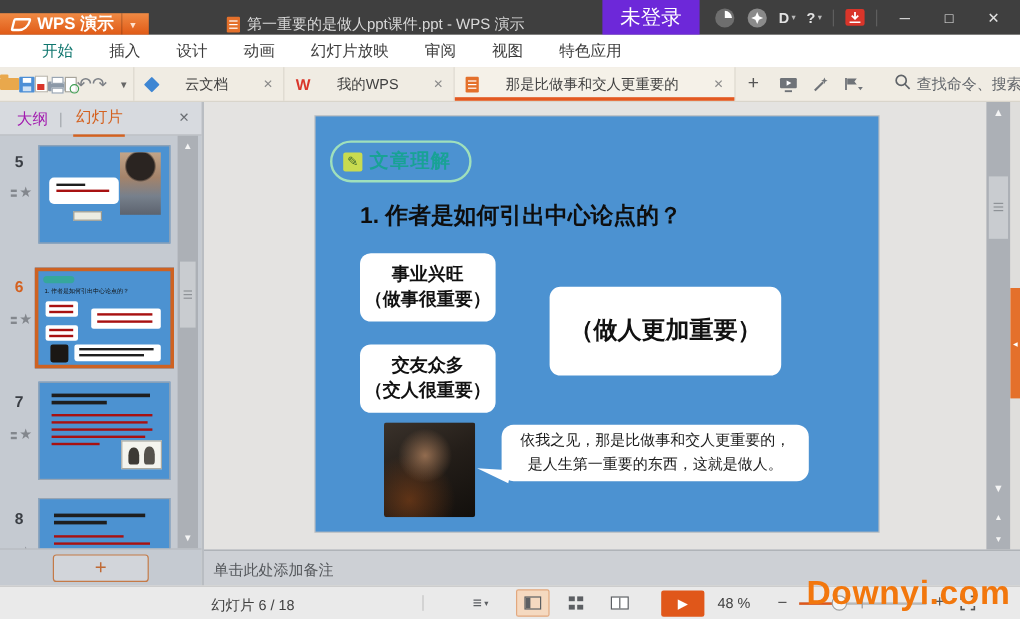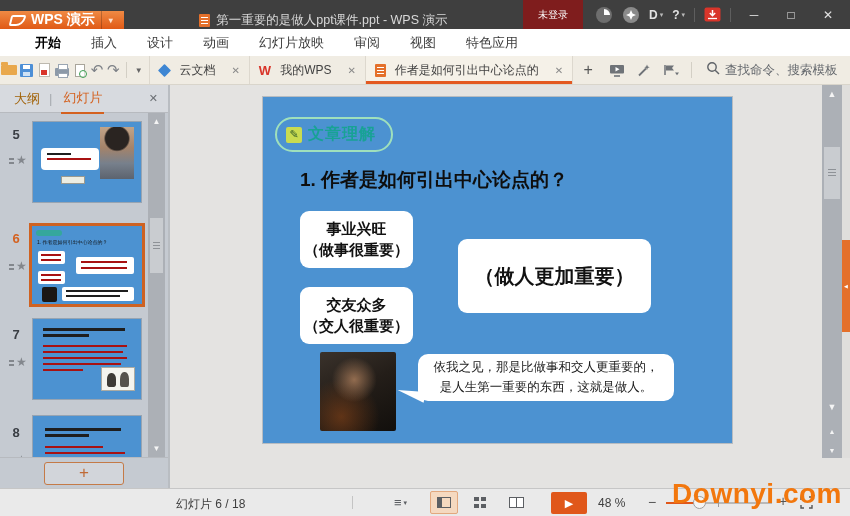--- a/index.html
+++ b/index.html
@@ -9,67 +9,67 @@
 
   
   .titlebar{position:absolute;left:0;right:0;top:0;height:29px;background:#3F3F3F;display:flex;align-items:flex-end}
   .wps-btn{display:flex;align-items:center;gap:6px;background:linear-gradient(180deg,#F08A44,#E05A16);color:#fff;font-weight:bold;font-size:14px;padding:0 4px 0 10px}
   .wps-logo{width:15px;height:11px;border:2px solid #fff;border-radius:2px 2px 8px 2px;transform:skewX(-14deg)}
   .wps-caret{padding:0 7px;border-left:1px solid rgba(0,0,0,.22);align-self:stretch;display:flex;align-items:center;font-size:8px;color:#FFE2CF}
   .doc-title-area{flex:1;display:flex;justify-content:center;align-items:center;gap:6px;color:#D9D9D9;font-size:12.5px}
   .doc-ic{width:11px;height:13px;background:#E4702B;border-radius:1px;position:relative}
   .doc-ic::after{content:"";position:absolute;left:2px;top:3px;width:7px;height:1px;background:#fff;box-shadow:0 3px 0 #fff,0 6px 0 #fff}
   .tb-right{display:flex;align-items:center;gap:9px;padding-right:8px}
-  .login-btn{background:#7f1d1d;color:#fff;font-size:10px;height:29px;display:flex;align-items:center;padding:0 15px;margin-right:3px}
+  .login-btn{background:#6d28d9;color:#fff;font-size:17px;height:29px;display:flex;align-items:center;padding:0 15px;margin-right:3px}
   .glyph-btn{color:#E3E3E3;font-size:12px;display:flex;align-items:center;gap:2px}
   .glyph-btn .mini-caret{font-size:7px;color:#B9B9B9}
   .tb-sep{width:1px;height:14px;background:#5E5E5E}
   .win-btn{width:28px;height:29px;display:flex;align-items:center;justify-content:center;color:#E2E2E2;font-size:12px}
 
   
   .menubar{position:absolute;left:0;right:0;top:29px;height:27px;background:#FFFFFF;display:flex;align-items:center;padding-left:20px}
   .menu-item{padding:0 15px;font-size:13px;color:#3C3C3C}
-  .menu-item.active{color:#000000;font-weight:bold}
+  .menu-item.active{color:#0f766e;font-weight:normal}
 
   
   .toolbar{position:absolute;left:0;right:0;top:56px;height:29px;background:#F0ECE3;border-bottom:1px solid #D9D5CB;display:flex;align-items:center}
   .qi{width:24px;height:22px;display:flex;align-items:center;justify-content:center}
   .ic-folder{width:16px;height:10px;background:#E9A84C;border-radius:1px;position:relative}
   .ic-folder::before{content:"";position:absolute;left:0;top:-3px;width:7px;height:3px;background:#E9A84C;border-radius:1px 1px 0 0}
   .ic-save{width:13px;height:13px;background:#4D8FD6;border-radius:1px;position:relative}
   .ic-save::before{content:"";position:absolute;left:3px;top:1px;width:7px;height:4px;background:#fff}
   .ic-save::after{content:"";position:absolute;left:3px;bottom:1px;width:7px;height:4px;background:#CFE2F5}
   .ic-pdf{width:11px;height:14px;background:#fff;border:1px solid #BDB9AF;position:relative}
   .ic-pdf::after{content:"";position:absolute;left:1px;bottom:1px;width:6px;height:5px;background:#D9352A}
   .ic-print{width:14px;height:8px;background:#8C99A8;border-radius:1px;position:relative;margin-top:4px}
   .ic-print::before{content:"";position:absolute;left:3px;top:-4px;width:8px;height:4px;background:#fff;border:1px solid #9AA5B2}
   .ic-print::after{content:"";position:absolute;left:3px;bottom:-2px;width:8px;height:3px;background:#fff;border:1px solid #9AA5B2}
   .ic-preview{width:10px;height:13px;background:#fff;border:1px solid #A9A59B;position:relative}
   .ic-preview::after{content:"";position:absolute;right:-3px;bottom:-2px;width:6px;height:6px;border:1.5px solid #3E9E53;border-radius:50%;background:rgba(255,255,255,.6)}
   .undo-redo{font-size:15px;color:#7D8187;width:22px;text-align:center}
   .tb2-sep{width:1px;height:16px;background:#D3CFC5;margin:0 5px}
   .qa-caret{font-size:8px;color:#666;width:18px;text-align:center}
   .file-tabs{display:flex;align-items:stretch;height:100%;margin-left:4px}
-  .ftab{display:flex;align-items:center;gap:9px;padding:0 9px;font-size:12px;color:#3F3F3F;border-right:1px solid #DDD8CE;position:relative;white-space:nowrap}
+  .ftab{display:flex;align-items:center;gap:22px;padding:0 9px;font-size:12px;color:#3F3F3F;border-right:1px solid #DDD8CE;position:relative;white-space:nowrap}
   .ftab:first-child{border-left:1px solid #DDD8CE}
   .ftab .tab-close{color:#8A8A8A;font-size:10px;margin-left:7px}
   .ftab.active{background:#F5F1E8}
   .ftab.active::after{content:"";position:absolute;left:0;right:0;bottom:0;height:3px;background:#E35921}
   .ic-cube{width:11px;height:11px;background:#3E86D3;transform:rotate(45deg) scale(.85);border-radius:1px}
   .w-logo{color:#D9352A;font-weight:bold;font-size:13px}
   .newtab{width:30px;display:flex;align-items:center;justify-content:center;font-size:16px;color:#555}
   .tool-ic{margin:0 6px;display:flex;align-items:center}
   .search-box{display:flex;align-items:center;gap:5px;margin-left:9px}
   .search-box input{border:none;background:transparent;outline:none;font-size:12.5px;width:125px;color:#444;font-family:"Liberation Sans",sans-serif}
   .search-box input::placeholder{color:#63676C;opacity:1}
 
   
   .sidebar{position:absolute;left:0;top:85px;width:168px;height:403px;background:#C5CAD1}
   .sidebar-header{position:relative;height:28px;background:#D7DADF;border-bottom:1px solid #B7BABF;display:flex;align-items:center;padding-left:14px;font-size:13px}
-  .sh-outline{color:#a16207;margin-right:9px}
+  .sh-outline{color:#a21caf;margin-right:9px}
   .sh-div{color:#A6AAAF;margin-right:9px}
   .sh-slides{color:#D4611F;padding:5px 2px;border-bottom:2px solid #D4611F}
   .sh-close{position:absolute;right:10px;top:7px;color:#6B6F74;font-size:11px}
   .thumb-list{position:absolute;left:0;right:0;top:28px;bottom:31px;overflow:hidden}
   .tnum{position:absolute;left:6px;width:20px;text-align:center;font-size:13px;font-weight:600;color:#3A3E44}
   .tnum.sel{color:#D4611F}
   .tstar{position:absolute;left:16px;font-size:12px;color:#83878D}
   .tstar::before{content:"";position:absolute;left:-7px;top:5px;width:5px;height:1.5px;background:#83878D;box-shadow:0 4px 0 #83878D}
   .tframe{position:absolute;left:32px;width:110px;height:82px;background:#4C92D1;border:1px solid #97A4B2;overflow:hidden}
   .tframe.sel{left:29px;width:116px;height:84px;border:3px solid #CE6222}
@@ -249,21 +249,21 @@
         <span>云文档</span>
         <span class="tab-close">✕</span>
       </div>
       <div class="ftab">
         <span class="w-logo">W</span>
         <span>我的WPS</span>
         <span class="tab-close">✕</span>
       </div>
       <div class="ftab active">
         <span class="doc-ic"></span>
-        <span>作者是如何引出中心论点的</span>
+        <span>那是比做事和交人更重要的</span>
         <span class="tab-close">✕</span>
       </div>
       <span class="newtab">+</span>
     </div>
 
     <span class="tool-ic">
       <svg width="16" height="13">
           <rect x="1" y="1" width="14" height="8.5" rx="1" fill="#6F7378"></rect>
           <path d="M6.5 3l4 2.2-4 2.2z" fill="#fff"></path>
           <path d="M5 12h6" stroke="#6F7378" stroke-width="1.6"></path>
@@ -403,20 +403,23 @@
   <div class="main-scroll">
     <span class="ms-arrow ms-up">▲</span>
     <div class="ms-thumb"></div>
     <span class="ms-arrow ms-down">▼</span>
     <span class="ms-dbl ms-prev">▲</span>
     <span class="ms-dbl ms-next">▼</span>
   </div>
   <div class="edge-strip"></div>
   <div class="edge-tab">◀</div>
 
+  <div class="notes-bar">
+    <span class="notes-ph">单击此处添加备注</span>
+  </div>
 
   <div class="statusbar">
     <span class="sb-ind">幻灯片 6 / 18</span>
     <span class="sb-sep"></span>
     <span class="sb-menu">
       <span class="h">≡</span>
       <span class="c">▾</span>
     </span>
     <div class="view-group">
       <span class="vbtn active">

